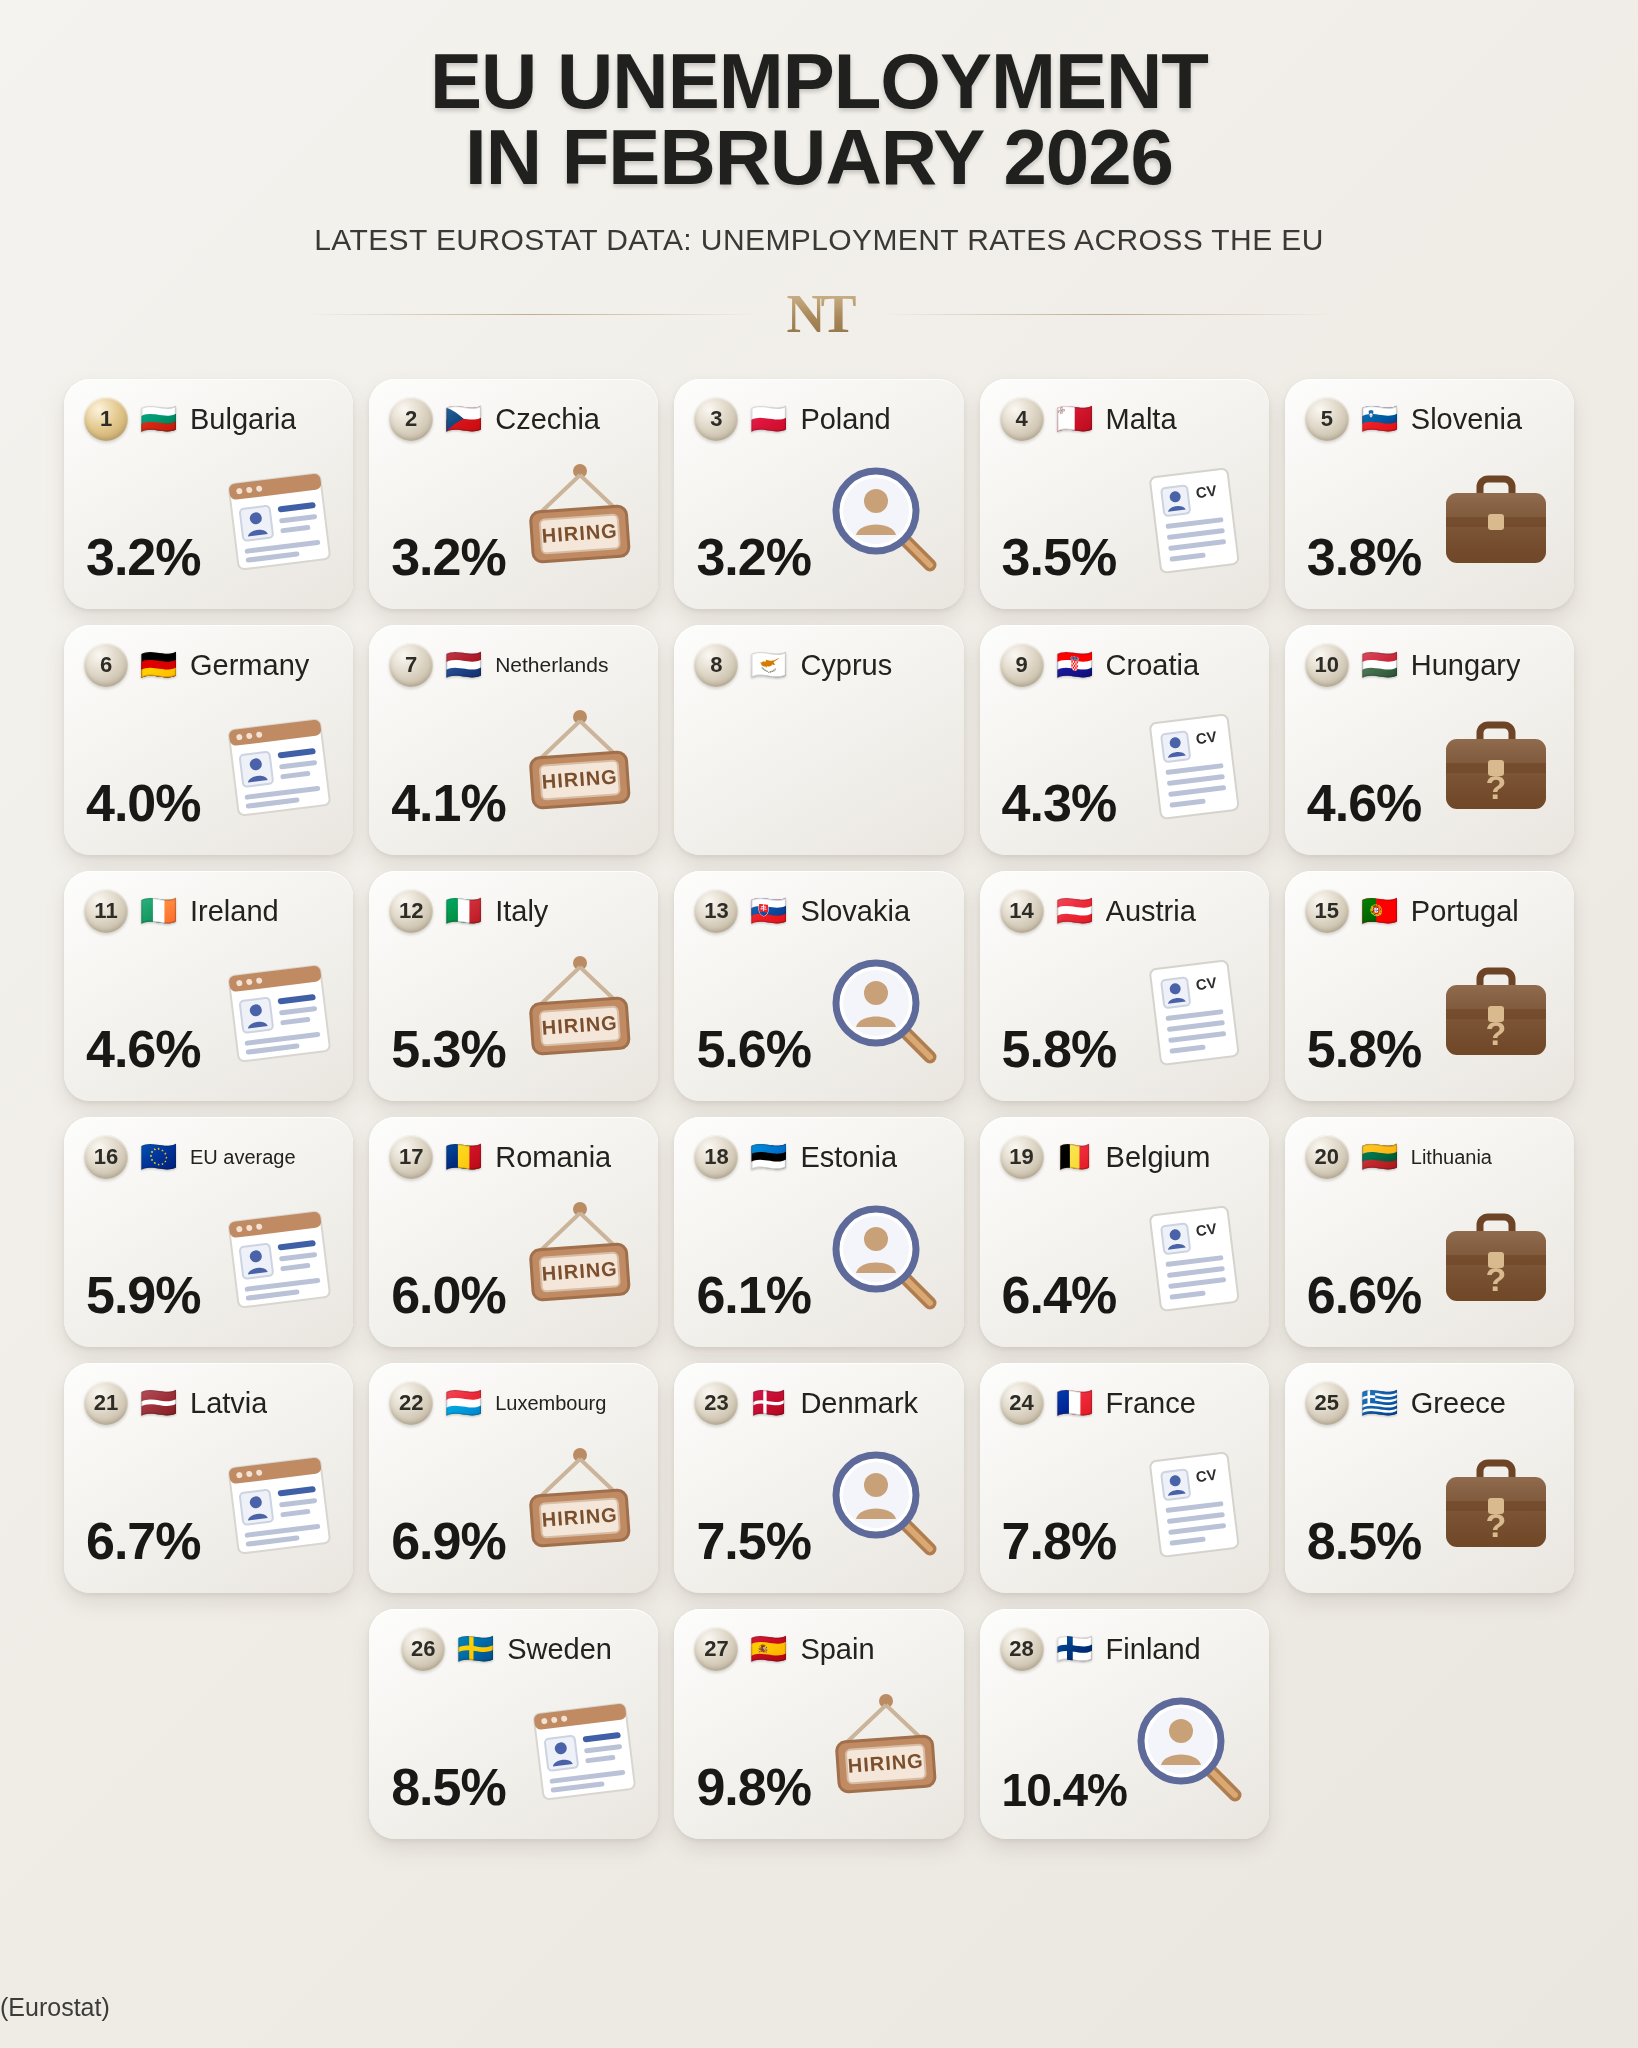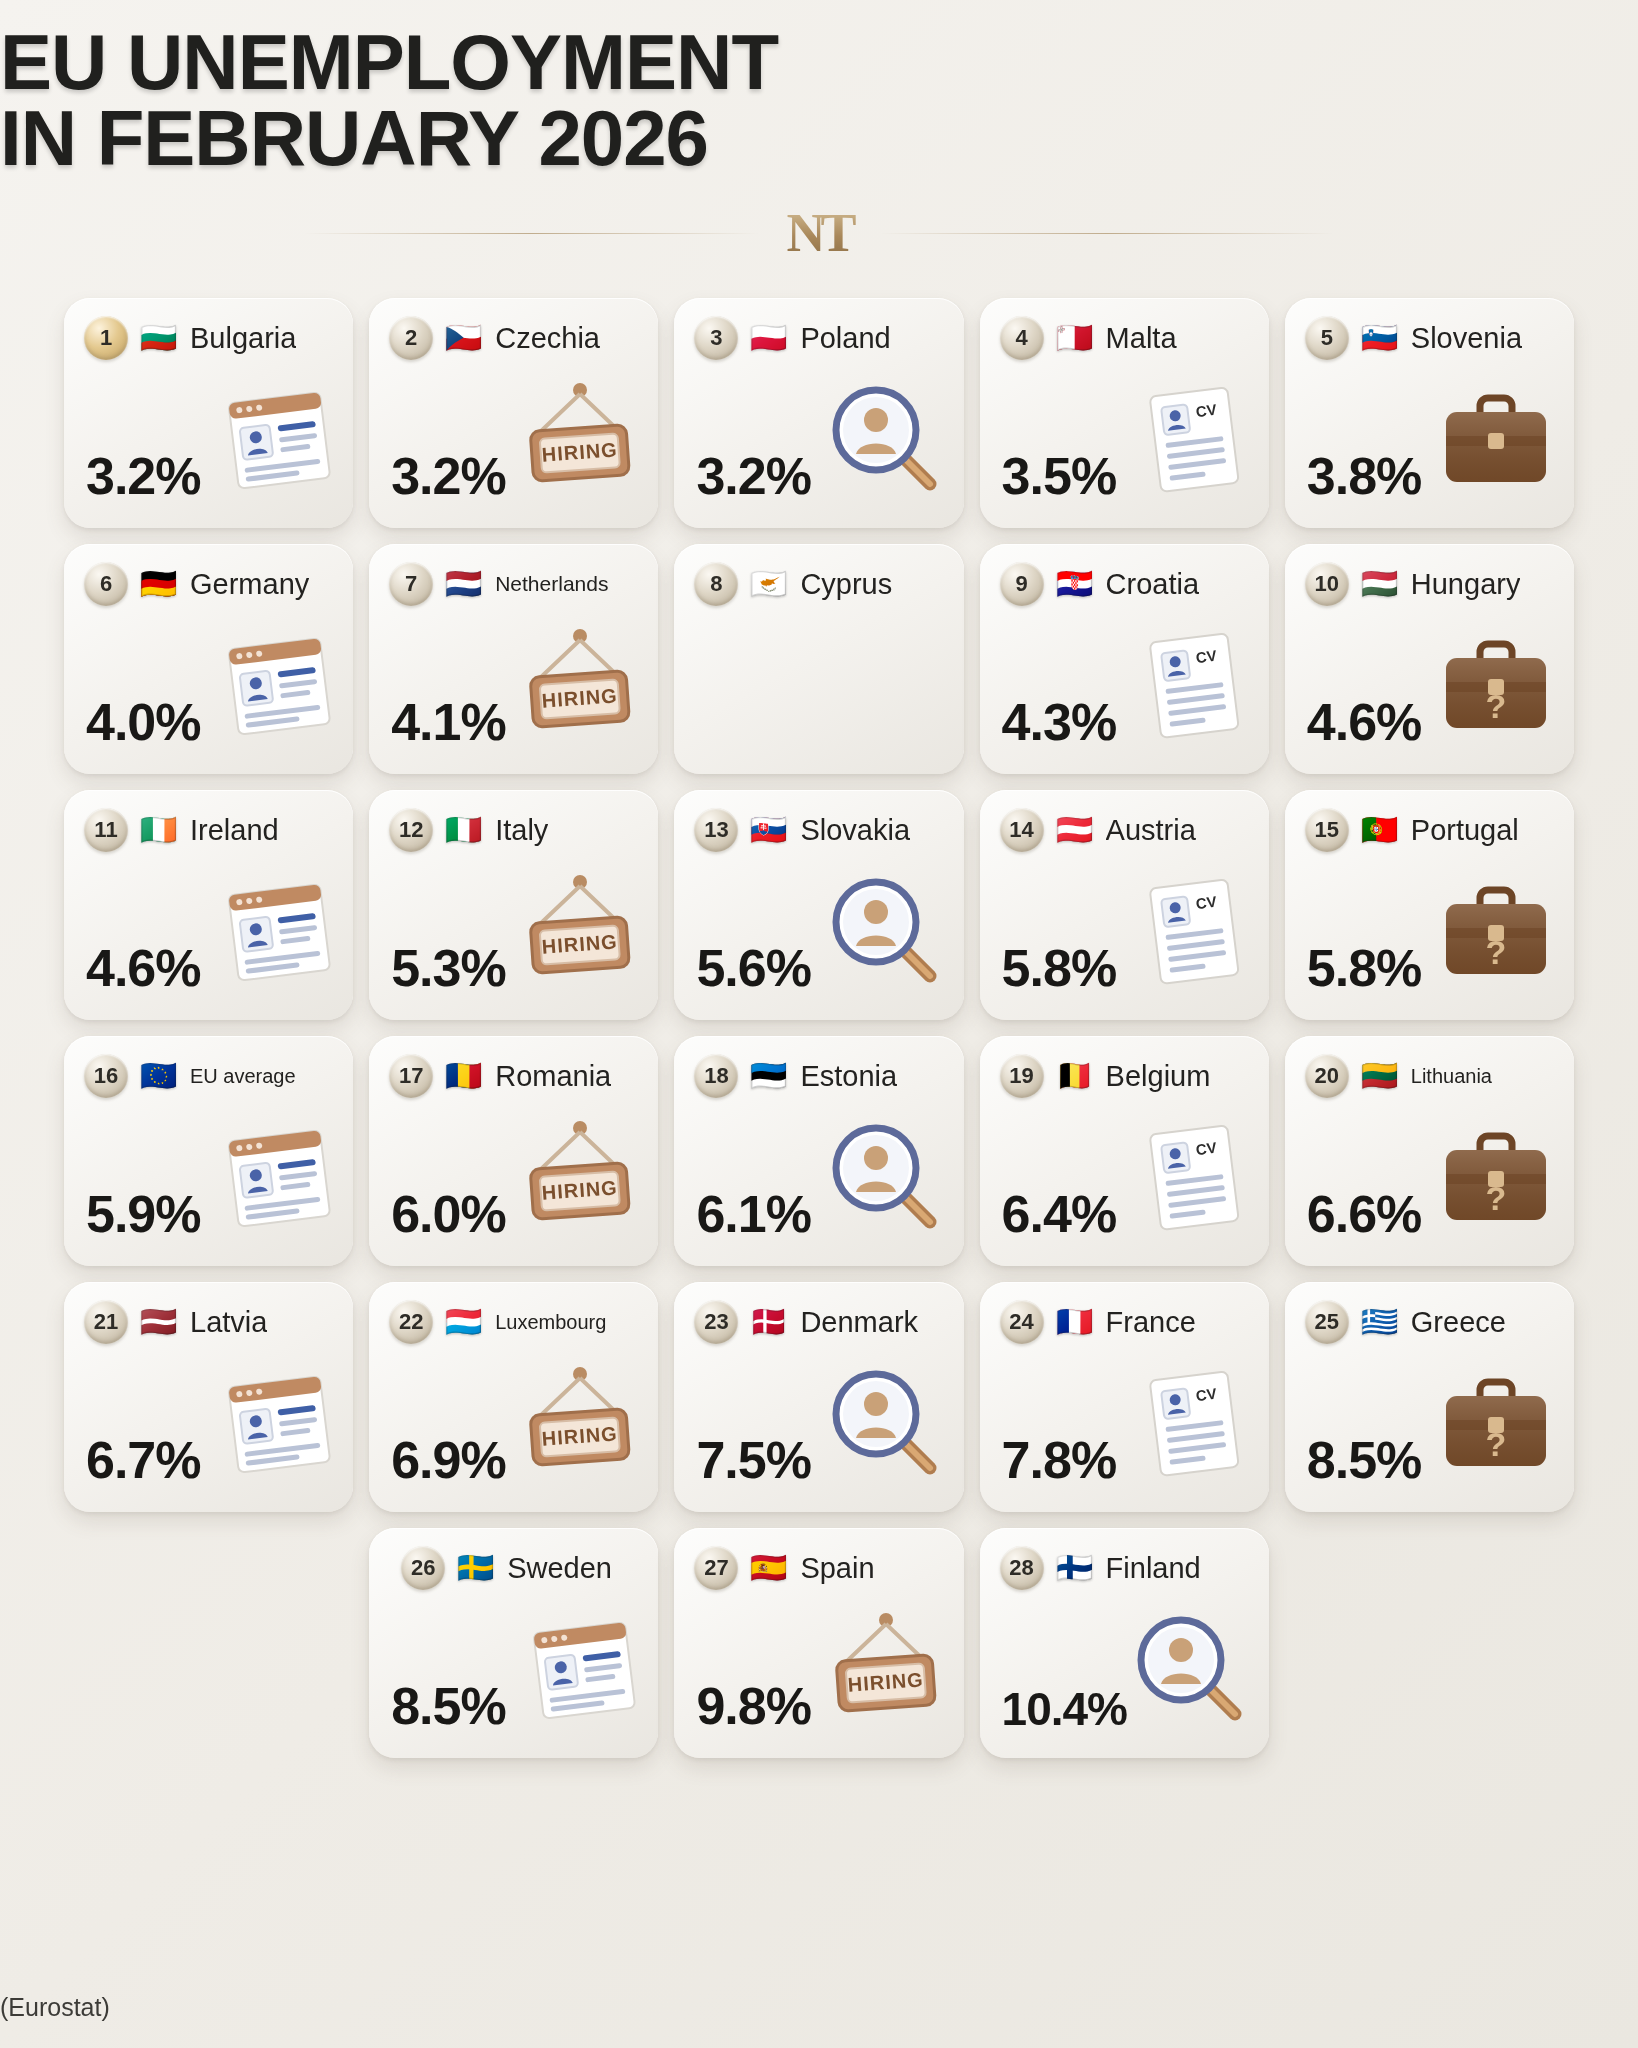--- a/index.html
+++ b/index.html
@@ -12,21 +12,22 @@
     height: 2048px;
     font-family: "Liberation Sans", sans-serif;
     color: #1c1b19;
     overflow: hidden;
     position: relative;
     background: linear-gradient(135deg, #f5f3ef 0%, #efece6 55%, #eae7e0 100%);
   }
 
   
   .header {
-    padding-top: 25px;
+    padding-top: 44px;
+    text-align: center;
   }
   .title {
     font-size: 78px;
     line-height: 0.97;
     font-weight: 900;
     letter-spacing: -1px;
     color: #20201e;
     text-transform: uppercase;
     text-shadow: 0 3px 4px rgba(0,0,0,0.18);
   }
@@ -172,20 +173,21 @@
   }
 </style>
 </head>
 <body>
 
 <div class="header">
   <div class="title">
     <span>EU UNEMPLOYMENT</span>
     <span class="line2">IN FEBRUARY 2026</span>
   </div>
+  <div class="subtitle">LATEST EUROSTAT DATA: UNEMPLOYMENT RATES ACROSS THE EU</div>
   <div class="divider">
     <div class="rule"></div>
     <div class="monogram">NT</div>
     <div class="rule"></div>
   </div>
 </div>
 
 <div class="grid" id="grid">
     <div class="card">
       <div class="card-top">

